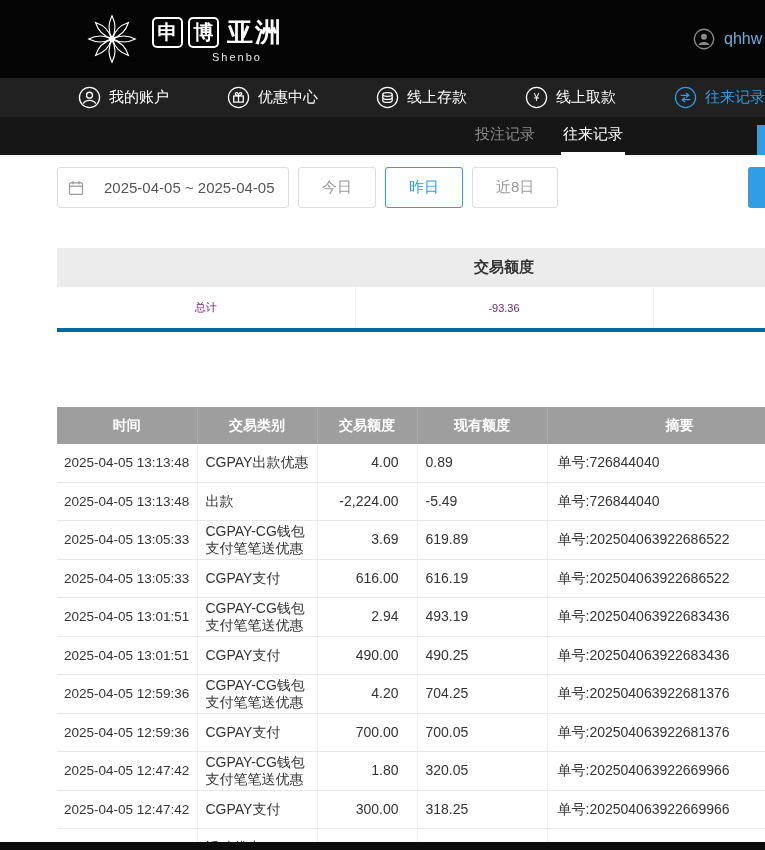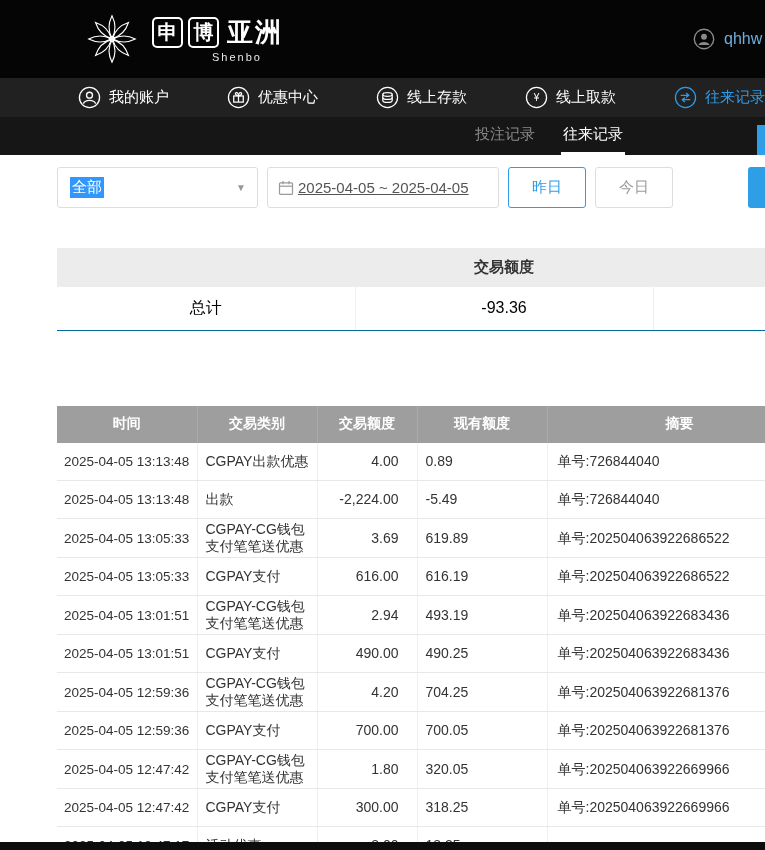--- a/index.html
+++ b/index.html
@@ -33,34 +33,34 @@
   .tab.active { color:#fff; border-bottom-color:#fff; }
   .subnav-blue { position:absolute; right:0; bottom:0; width:8px; height:30px; background:#2e9fe6; }
 
   
   .filter-row { position:relative; padding:12px 0 12px 57px; display:flex; gap:9px; background:#fff; }
   .select-box { width:201px; height:41px; border:1px solid #ddd; border-radius:3px; display:flex;
                 align-items:center; padding:0 12px; position:relative; background:#fff; cursor:pointer; }
   .select-value { font-size:15px; background:#3297fd; color:#fff; padding:1px 2px; }
   .select-caret { position:absolute; right:11px; color:#999; font-size:10px; }
   .date-box { width:232px; height:41px; border:1px solid #ddd; border-radius:3px; display:flex;
-              align-items:center; padding:0 10px; gap:4px; color:#555; font-size:15px; cursor:pointer;text-decoration:underline; }
+              align-items:center; padding:0 10px; gap:20px; color:#555; font-size:15px; cursor:pointer; }
   .quick-btn { height:41px; padding:0 23px; border:1px solid #ddd; border-radius:3px; background:#fff;
                color:#999; font-size:15px; display:flex; align-items:center; cursor:pointer; white-space:nowrap; }
   .quick-btn.active { color:#2f9ce8; border-color:#2f9ce8; }
   .search-btn { position:absolute; left:748px; top:12px; width:52px; height:41px; background:#2e9fe6;
                 border:none; border-radius:3px; cursor:pointer; }
 
   
   table { border-collapse:collapse; table-layout:fixed; }
   .summary-table { margin:28px 0 0 57px; width:894px; }
   .summary-table thead td { background:#ececec; height:39px; text-align:center; font-size:15px;
                             font-weight:bold; color:#333; }
-  .summary-table tbody td { height:43px; text-align:center; font-size:16px; color:#000000;
-                            border-bottom:1px solid #0369a1; border-right:1px solid #efefef; background:#fff; }
+  .summary-table tbody td { height:43px; text-align:center; font-size:11px; color:#701a75;
+                            border-bottom:4px solid #0369a1; border-right:1px solid #efefef; background:#fff; }
   .summary-table tbody td:last-child { border-right:none; }
 
   
   .records-table { margin:75px 0 0 57px; width:755px; }
   .records-table th { background:#9e9e9e; color:#fff; font-size:14px; font-weight:bold; height:37px;
                       text-align:center; border-right:1px solid #aaa;margin-left:11px; }
   .records-table td { font-size:14px; color:#333; border-bottom:1px solid #e8e8e8;
                       border-right:1px solid #efefef; height:38px; padding:2px 8px;
                       line-height:17px; vertical-align:middle; word-break:break-all; }
   .records-table td.col-time { white-space:nowrap; font-size:13.5px; padding-left:7px; }
@@ -156,35 +156,32 @@
   <div class="tab">
     <span>投注记录</span>
   </div>
   <div class="tab active">
     <span>往来记录</span>
   </div>
   <div class="subnav-blue"></div>
 </div>
 
 <div class="filter-row">
-  <div class="select-box">
-    <span class="select-value">全部</span>
-    <span class="select-caret">▼</span>
-  </div>
   <div class="date-box">
     <svg width="16" height="16" viewBox="0 0 16 16" fill="none" stroke="#999" stroke-width="1.2">
       <rect x="1.5" y="2.8" width="13" height="11.6" rx="1"></rect>
       <line x1="1.5" y1="6.2" x2="14.5" y2="6.2"></line>
       <line x1="5" y1="1" x2="5" y2="4.2"></line>
         <line x1="11" y1="1" x2="11" y2="4.2"></line>
     </svg>
     <span>2025-04-05 ~ 2025-04-05</span>
   </div>
+  <button class="quick-btn">今日</button>
   <button class="quick-btn active">昨日</button>
-  <button class="quick-btn">今日</button>
+  <button class="quick-btn">近8日</button>
   <button class="search-btn"></button>
 </div>
 
 <table class="summary-table">
   <thead>
     <tr>
       <td></td>
       <td>交易额度</td>
       <td></td>
     </tr>

